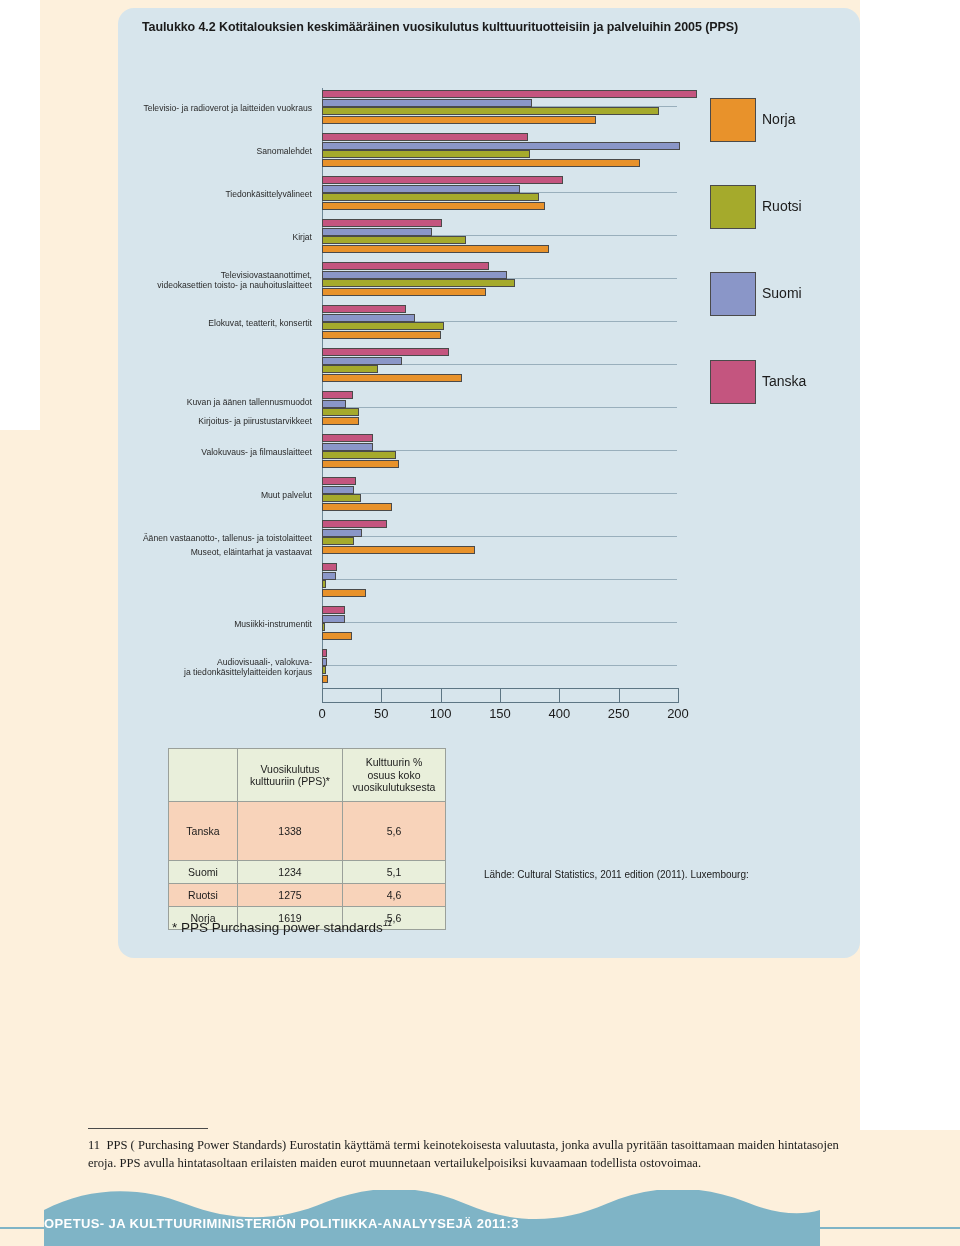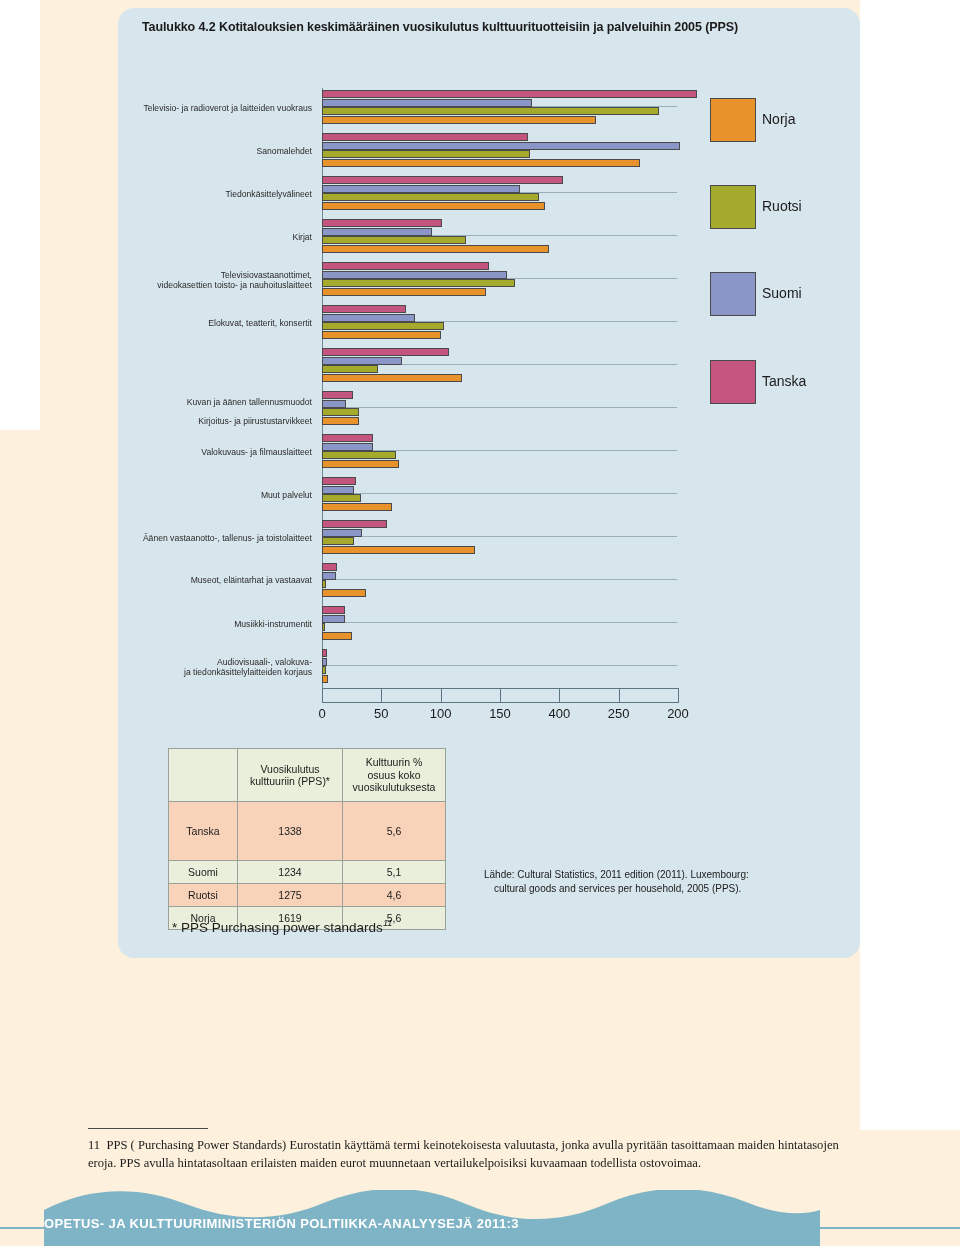--- a/index.html
+++ b/index.html
@@ -118,21 +118,21 @@
       <div class="cat-label" style="top: 57.95px; right: 426px;"><span>Sanomalehdet</span></div>
       <div class="cat-label" style="top: 100.95px; right: 426px;"><span>Tiedonkäsittelyvälineet</span></div>
       <div class="cat-label" style="top: 143.95px; right: 426px;"><span>Kirjat</span></div>
       <div class="cat-label" style="top: 181.7px; right: 426px;"><span>Televisiovastaanottimet,</span><br><span>videokasettien toisto- ja nauhoituslaitteet</span></div>
       <div class="cat-label" style="top: 229.95px; right: 426px;"><span>Elokuvat, teatterit, konsertit</span></div>
       <div class="cat-label" style="top: 272.95px; right: 426px; margin-top: 36px;"><span>Kuvan ja äänen tallennusmuodot</span></div>
       <div class="cat-label" style="top: 328px; right: 426px;"><span>Kirjoitus- ja piirustustarvikkeet</span></div>
       <div class="cat-label" style="top: 358.95px; right: 426px;"><span>Valokuvaus- ja filmauslaitteet</span></div>
       <div class="cat-label" style="top: 401.95px; right: 426px;"><span>Muut palvelut</span></div>
       <div class="cat-label" style="top: 444.95px; right: 426px;"><span>Äänen vastaanotto-, tallenus- ja toistolaitteet</span></div>
-      <div class="cat-label" style="top: 487px; right: 426px;"><span>Museot, eläintarhat  ja vastaavat</span></div>
+      <div class="cat-label" style="top: 459px; right: 426px;"><span>Museot, eläintarhat  ja vastaavat</span></div>
       <div class="cat-label" style="top: 530.95px; right: 426px;"><span>Musiikki-instrumentit</span></div>
       <div class="cat-label" style="top: 568.7px; right: 426px;"><span>Audiovisuaali-, valokuva-</span><br><span>ja tiedonkäsittelylaitteiden korjaus</span></div>
     </div>
   <div id="plot">
     <div class="axisline" id="axisline" style="height: 604px;"></div>
   <div class="gridline" style="top: 18.2px;"></div>
       <div class="bar b-tanska" style="top: 2px; left: 0px; width: 374.987px; background: rgb(196, 85, 127);"></div>
       <div class="bar b-suomi" style="top: 10.6px; left: 0px; width: 210.04px; background: rgb(138, 150, 200);"></div>
       <div class="bar b-ruotsi" style="top: 19.2px; left: 0px; width: 337.013px; background: rgb(165, 170, 44);"></div>
       <div class="bar b-norja" style="top: 27.8px; left: 0px; width: 274.12px; background: rgb(232, 146, 43);"></div>
@@ -260,21 +260,20 @@
   </tr>
 </tbody>
   </table>
 
 <div id="pps-note">
   <span>* PPS Purchasing power standards</span><sup>11</sup>
 </div>
 
 <div id="source">
   <span class="ind">Lähde: Cultural Statistics, 2011 edition (2011). Luxembourg:</span>
-  <span class="ind i2">cultural goods and services per household, 2005 (PPS).</span>
 </div>
 
 <div id="fn-rule"></div>
 <div id="footnote">
   <span>11</span>&nbsp;
   <span>PPS ( Purchasing Power Standards) Eurostatin käyttämä termi keinotekoisesta valuutasta, jonka avulla pyritään tasoittamaan maiden hintatasojen eroja. PPS avulla hintatasoltaan erilaisten maiden eurot muunnetaan vertailukelpoisiksi kuvaamaan todellista ostovoimaa.</span>
 </div>
 
 <div id="banner-wrap">
   <svg width="960" height="56" viewBox="0 0 960 56">

